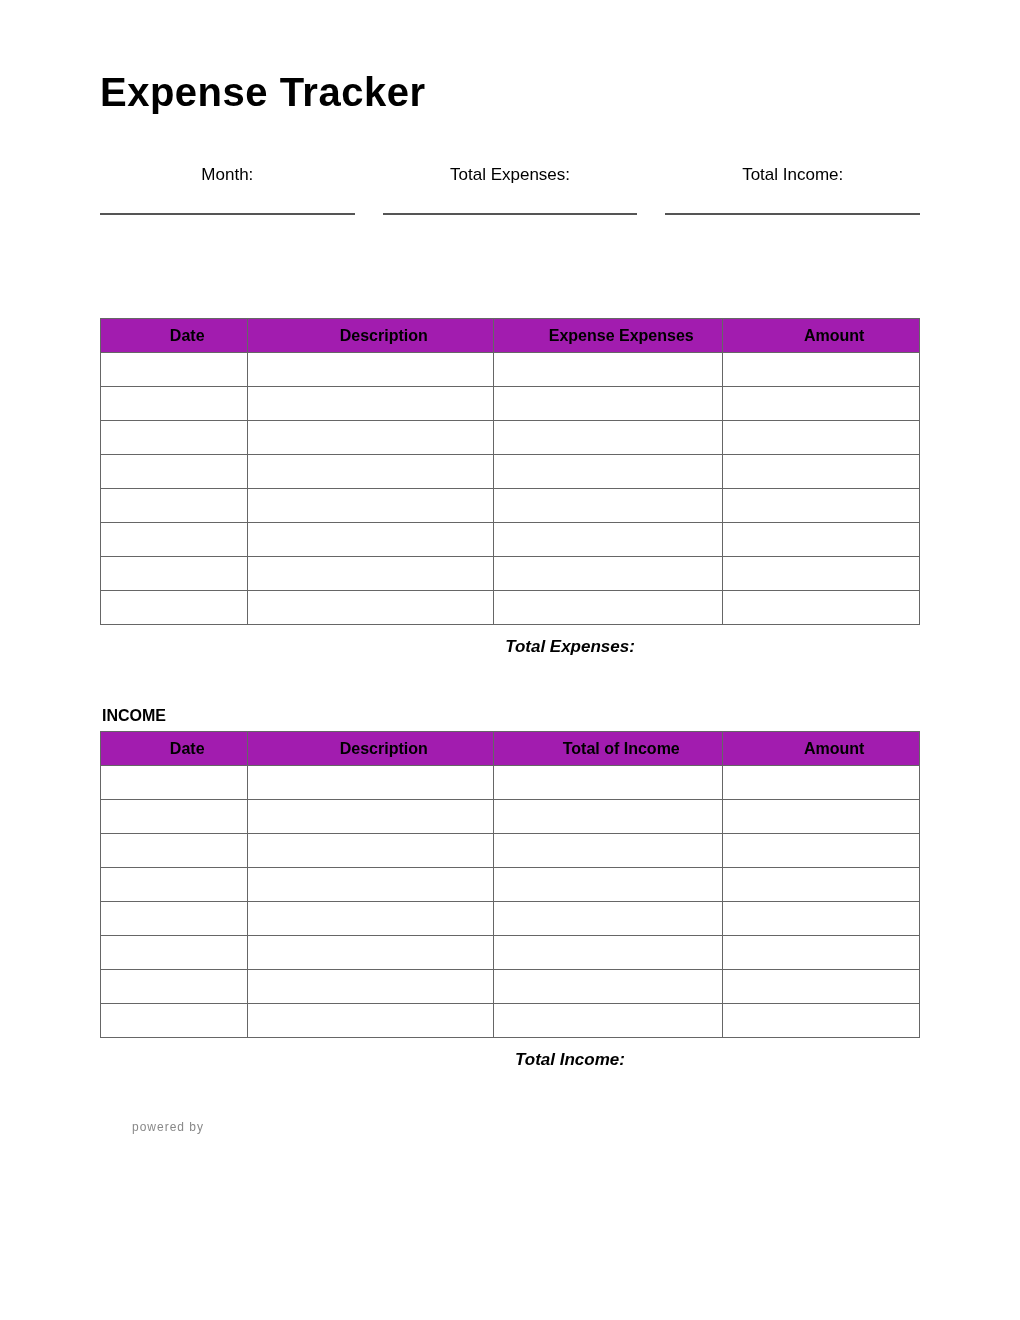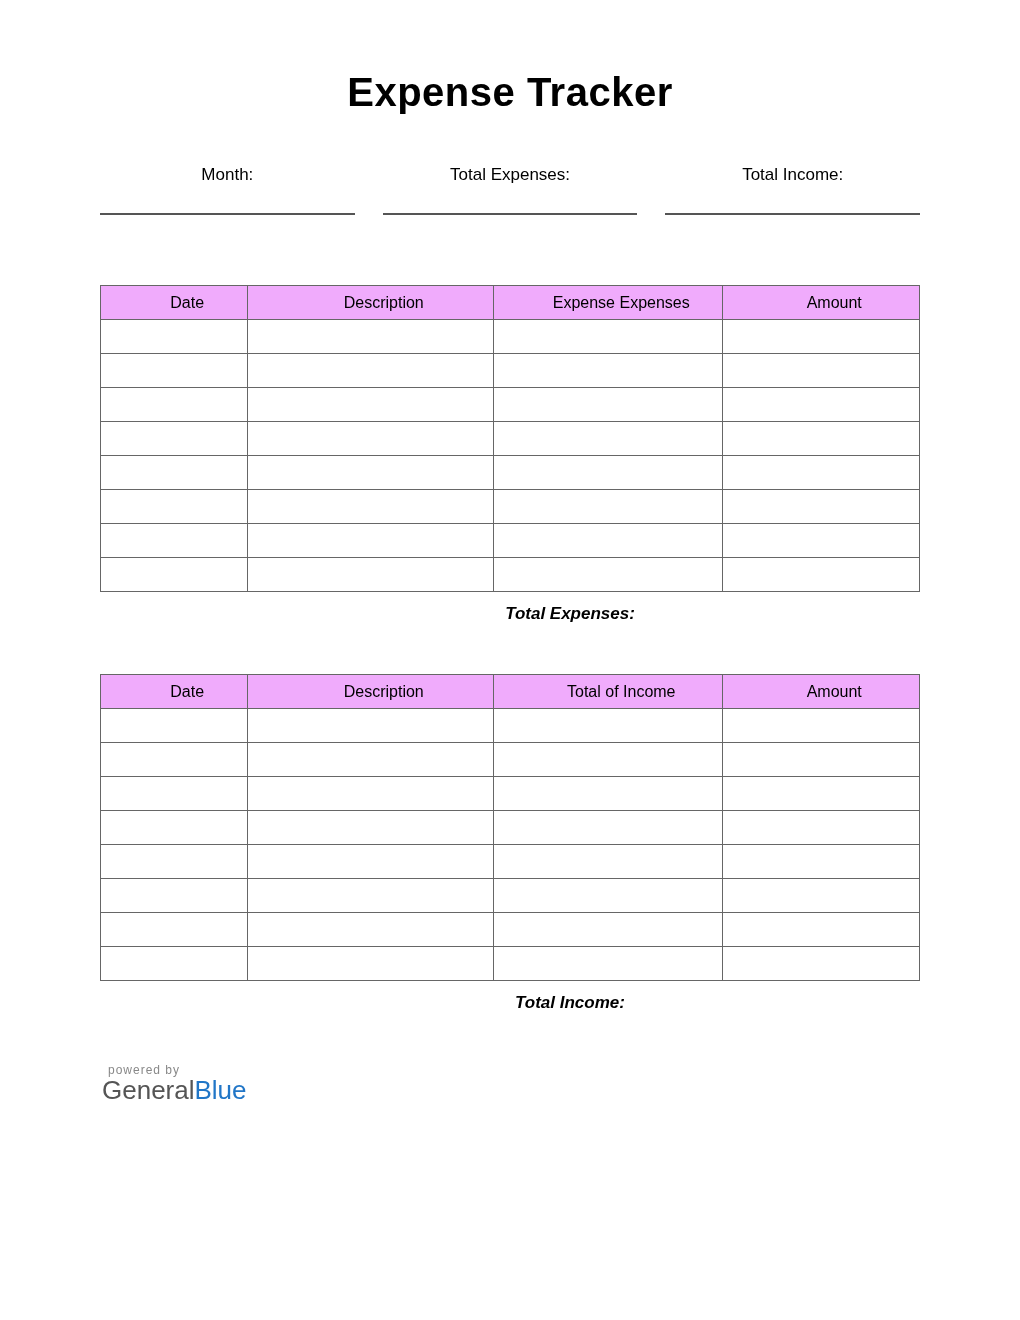--- a/index.html
+++ b/index.html
@@ -9,31 +9,31 @@
     background: #fff;
     font-family: "Trebuchet MS", "Segoe UI", Arial, sans-serif;
     width: 1020px;
     height: 1320px;
     color: #000;
   }
   .page {
     padding: 70px 100px 40px 100px;
   }
   .title {
-    text-align: center;
+    text-align: left;
     font-weight: 900;
     font-size: 40px;
     margin: 0 0 50px 0;
     letter-spacing: 0.5px;
   }
   .summary-row {
     display: flex;
     justify-content: space-between;
     gap: 28px;
-    margin-bottom: 70px;
+    margin-bottom: 103px;
   }
   .summary-item {
     flex: 1;
     text-align: center;
   }
   .summary-label {
     font-size: 17px;
     margin-bottom: 28px;
   }
   .summary-line {
@@ -52,22 +52,22 @@
     table-layout: fixed;
   }
   th, td {
     border: 1px solid #666;
     height: 34px;
     font-size: 16px;
     font-weight: normal;
     text-align: center;
   }
   th {
-    background: #f0abfc;
-    font-weight: normal;
+    background: #a21caf;
+    font-weight: bold;
     padding-left: 27px;
   }
   col.c-date { width: 18%; }
   col.c-desc { width: 30%; }
   col.c-cat  { width: 28%; }
   col.c-amt  { width: 24%; }
   .total-line {
     text-align: center;
     font-style: italic;
     font-weight: bold;
@@ -78,20 +78,21 @@
   .footer {
     margin-top: 10px;
     padding-left: 2px;
   }
   .footer-powered {
     font-size: 12px;
     color: #888;
     letter-spacing: 1px;
     margin-bottom: -2px;
     padding-left: 6px;
+    margin-left: 24px;
   }
   .footer-brand {
     font-size: 26px;
     font-weight: 400;
   }
   .footer-brand .g1 { color: #555; }
   .footer-brand .g2 { color: #2176c7; }
 </style>
 </head>
 <body>
@@ -176,20 +177,21 @@
         <tr>
           <td></td>
           <td></td>
           <td></td>
           <td></td>
         </tr>
       </tbody>
   </table>
   <div class="total-line">Total Expenses:</div>
 
+  <div class="section-heading">INCOME</div>
   <table>
     <colgroup>
       <col class="c-date">
         <col class="c-desc">
         <col class="c-cat">
         <col class="c-amt">
     </colgroup>
     <thead>
       <tr>
         <th>Date</th>
@@ -246,18 +248,15 @@
           <td></td>
           <td></td>
           <td></td>
         </tr>
       </tbody>
   </table>
   <div class="total-line">Total Income:</div>
 
   <div class="footer">
     <div class="footer-powered">powered by</div>
-    <div class="footer-brand">
-      <span class="g1">General</span><span class="g2">Blue</span>
-    </div>
   </div>
 
 </div>
 
 </body></html>

